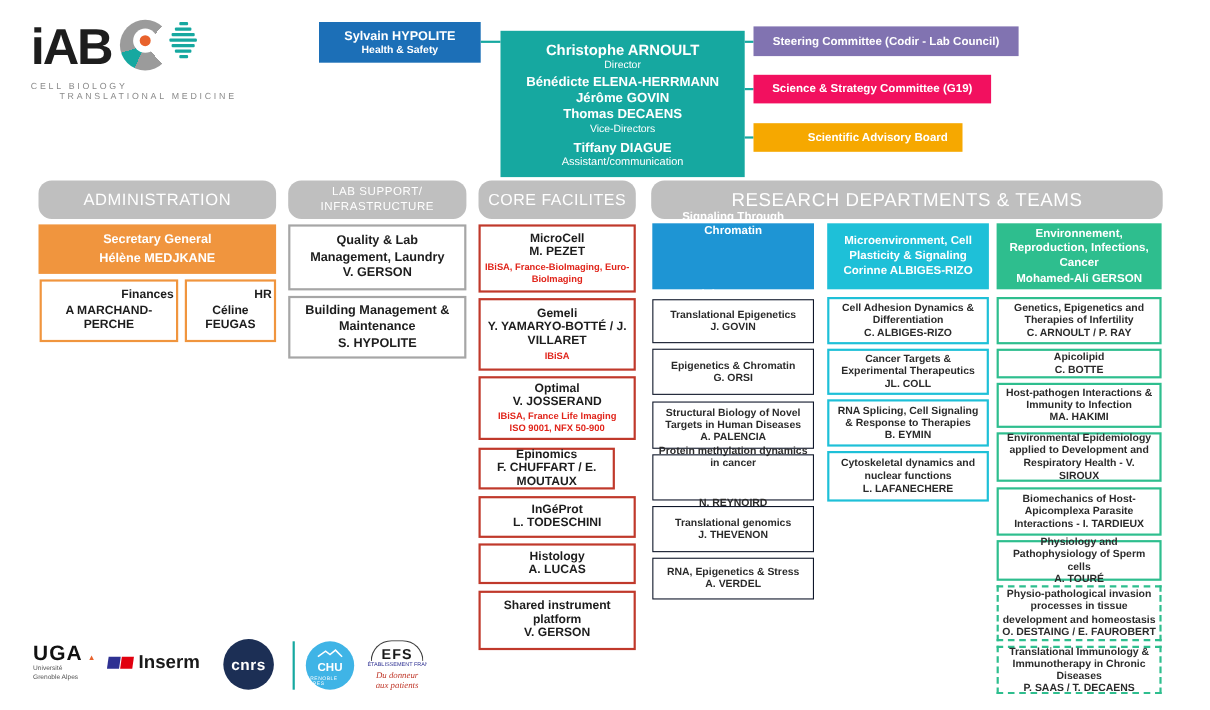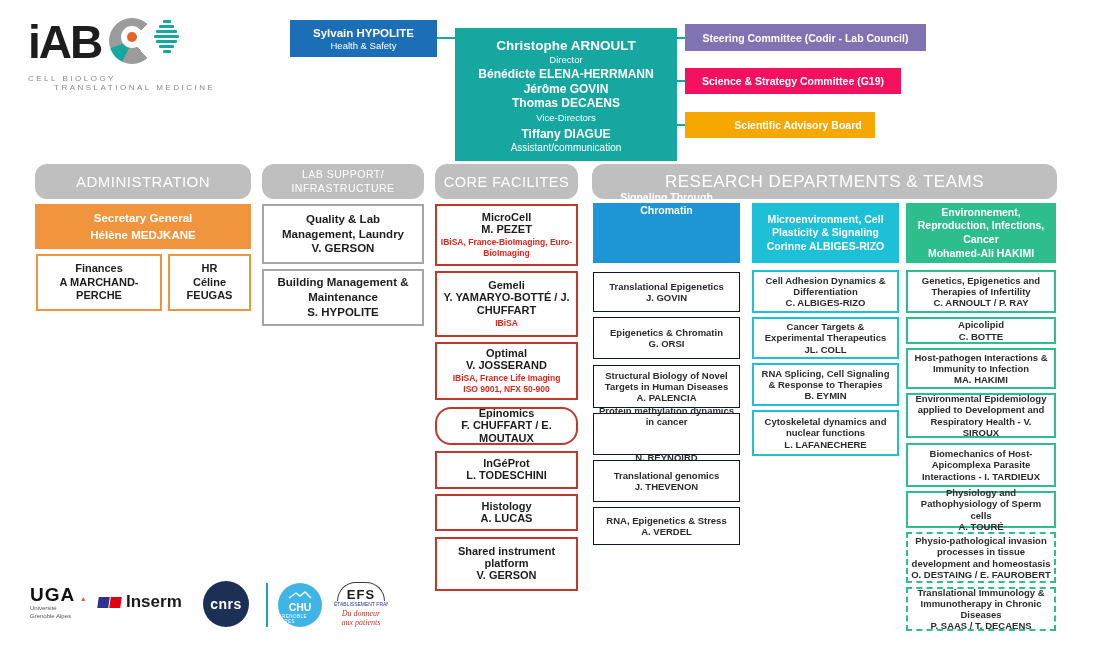--- a/index.html
+++ b/index.html
@@ -8,21 +8,21 @@
   .abs { position:absolute; }
   .ctr { display:flex; flex-direction:column; align-items:center; justify-content:center; text-align:center; }
   .pre { white-space:pre-line; }
 
   
   .line { background:#16A8A0; }
 
   
   .hypolite { background:#1C6FB7; color:#fff; }
   .hypolite .b-name { font-weight:bold; font-size:11.5px; }
-  .hypolite .b-role { font-weight:normal; font-size:9.5px; margin-top:1px; }
+  .hypolite .b-role { font-weight:bold; font-size:9.5px; margin-top:1px; }
 
   .direction { background:#16A8A0; color:#fff; padding:7px 4px 5px;margin-top:20px; }
   .dir-name { font-weight:bold; font-size:13.5px; }
   .dir-role { font-size:9.5px; margin:1px 0 2px; }
   .vice-name { font-weight:bold; font-size:12px; line-height:1.22; }
   .asst-name { font-weight:bold; font-size:12px; margin-top:2px; }
   .asst-role { font-size:10px; margin-top:1px; }
 
   .committee { color:#fff; font-weight:bold; font-size:10.5px; }
   .c-purple { background:#8173B1; }
@@ -31,21 +31,21 @@
 
   
   .sec-header { background:#BFBFBF; color:#fff; letter-spacing:0.5px;border-radius:12px; }
   .fs-admin { font-size:15px; }
   .fs-lab { font-size:10.5px; line-height:1.3; }
   .fs-core { font-size:14.5px; }
   .fs-research { font-size:17px; }
 
   
   .orange-fill { background:#F0953E; color:#fff; font-weight:bold; font-size:11.5px; line-height:1.45; }
-  .unit-box { background:#fff; border:2px solid #F0953E; color:#1d1d1d; font-weight:bold; font-size:11px; line-height:1.25; padding:12px; }
+  .unit-box { background:#fff; border:2px solid #F0953E; color:#1d1d1d; font-weight:bold; font-size:11px; line-height:1.25; padding:2px;align-items:flex-end; }
   .gray-box { background:#fff; border:2px solid #A6A6A6; color:#1d1d1d; font-weight:bold; font-size:11.5px; line-height:1.3; padding:2px 6px; }
 
   
   .core-box { background:#fff; border:2px solid #C0392B; padding:2px 3px; }
   .cb-title { font-weight:bold; font-size:11px; color:#1d1d1d; }
   .cb-staff { font-weight:bold; font-size:11px; color:#1d1d1d; line-height:1.2; }
   .cb-labels { font-weight:bold; font-size:8.5px; color:#E1251B; line-height:1.25; margin-top:1px; }
 
   
   .dept-header { color:#fff; font-weight:bold; font-size:10.5px; line-height:1.3; padding:2px; }
@@ -188,30 +188,30 @@
     <div>S. HYPOLITE</div>
   </div>
 
   <div class="abs ctr core-box" style="left:435px; top:204px; width:143px; height:62px;">
     <div class="cb-title">MicroCell</div>
     <div class="cb-staff">M. PEZET</div>
     <div class="cb-labels pre">IBiSA, France-BioImaging, Euro-BioImaging</div>
   </div>
   <div class="abs ctr core-box" style="left:435px; top:271px; width:143px; height:66px;">
     <div class="cb-title">Gemeli</div>
-    <div class="cb-staff">Y. YAMARYO-BOTTÉ / J. CHUFFART</div>
+    <div class="cb-staff">Y. YAMARYO-BOTTÉ / J. VILLARET</div>
     <div class="cb-labels pre">IBiSA</div>
   </div>
   <div class="abs ctr core-box" style="left:435px; top:342px; width:143px; height:58px;">
     <div class="cb-title">Optimal</div>
     <div class="cb-staff">V. JOSSERAND</div>
     <div class="cb-labels pre">IBiSA, France Life Imaging
 ISO 9001, NFX 50-900</div>
   </div>
-  <div class="abs ctr core-box" style="left:435px; top:407px; width:143px; height:38px;border-radius:16px;">
+  <div class="abs ctr core-box" style="left:435px; top:407px; width:124px; height:38px;">
     <div class="cb-title">Epinomics</div>
     <div class="cb-staff">F. CHUFFART / E. MOUTAUX</div>
   </div>
   <div class="abs ctr core-box" style="left:435px; top:451px; width:143px; height:38px;">
     <div class="cb-title">InGéProt</div>
     <div class="cb-staff">L. TODESCHINI</div>
   </div>
   <div class="abs ctr core-box" style="left:435px; top:494px; width:143px; height:37px;">
     <div class="cb-title">Histology</div>
     <div class="cb-staff">A. LUCAS</div>
@@ -224,21 +224,21 @@
   <div class="abs ctr dept-header d-blue" style="left:593px; top:203px; width:147px; height:60px;">
     <div>Signaling Through Chromatin</div>
     <div>Jérôme GOVIN</div>
   </div>
   <div class="abs ctr dept-header d-cyan" style="left:752px; top:203px; width:147px; height:60px;">
     <div>Microenvironment, Cell Plasticity &amp; Signaling</div>
     <div>Corinne ALBIGES-RIZO</div>
   </div>
   <div class="abs ctr dept-header d-green" style="left:906px; top:203px; width:150px; height:60px;">
     <div>Environnement, Reproduction, Infections, Cancer</div>
-    <div>Mohamed-Ali HAKIMI</div>
+    <div>Mohamed-Ali GERSON</div>
   </div>
 
   <div class="abs ctr team bd-blue" style="left:593px; top:272px; width:147px; height:40px;">
     <div class="t-name">Translational Epigenetics</div>
     <div class="t-lead">J. GOVIN</div>
   </div>
   <div class="abs ctr team bd-blue" style="left:593px; top:317px; width:147px; height:42px;">
     <div class="t-name">Epigenetics &amp; Chromatin</div>
     <div class="t-lead">G. ORSI</div>
   </div>

